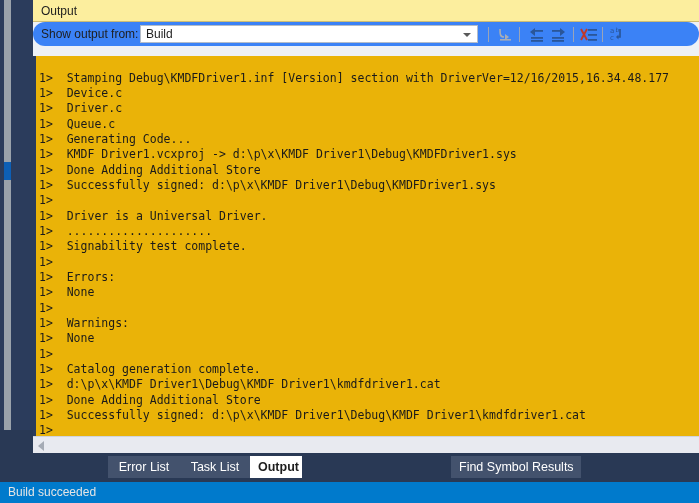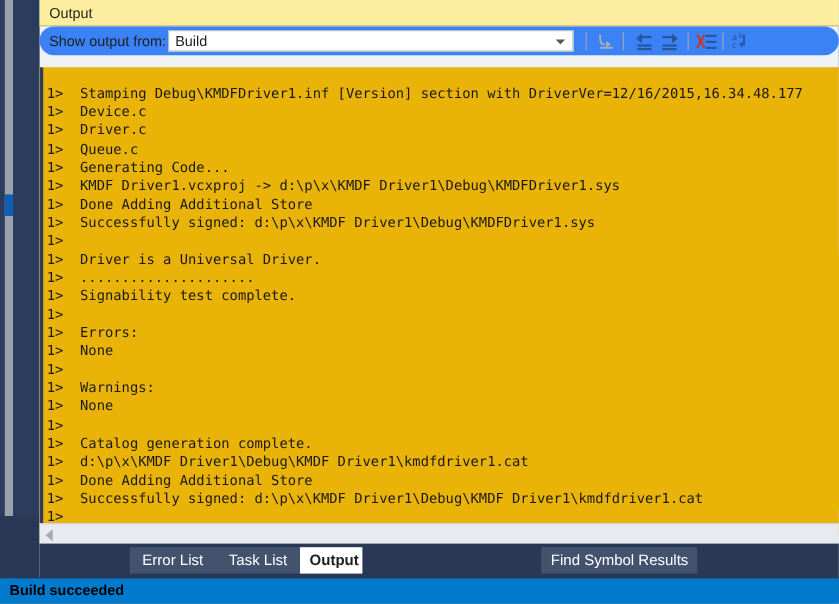--- a/index.html
+++ b/index.html
@@ -209,24 +209,23 @@
   .statusbar {
     position: absolute;
     left: 0; top: 482px;
     width: 699px; height: 21px;
     background: #007acc;
   }
   .statusbar-text {
     position: absolute;
     left: 8px; top: 3px;
     font-size: 12px;
-    color: #000000;
+    color: #e5e5e5;
     line-height: 15px;
     white-space: nowrap;
-    font-weight: bold;
   }
 </style>
 </head>
 <body>
 
 <div id="app">
 
   <div class="edge-dark-outer"></div>
   <div class="edge-autohide-strip"></div>
   <div class="edge-autohide-tab"></div>

